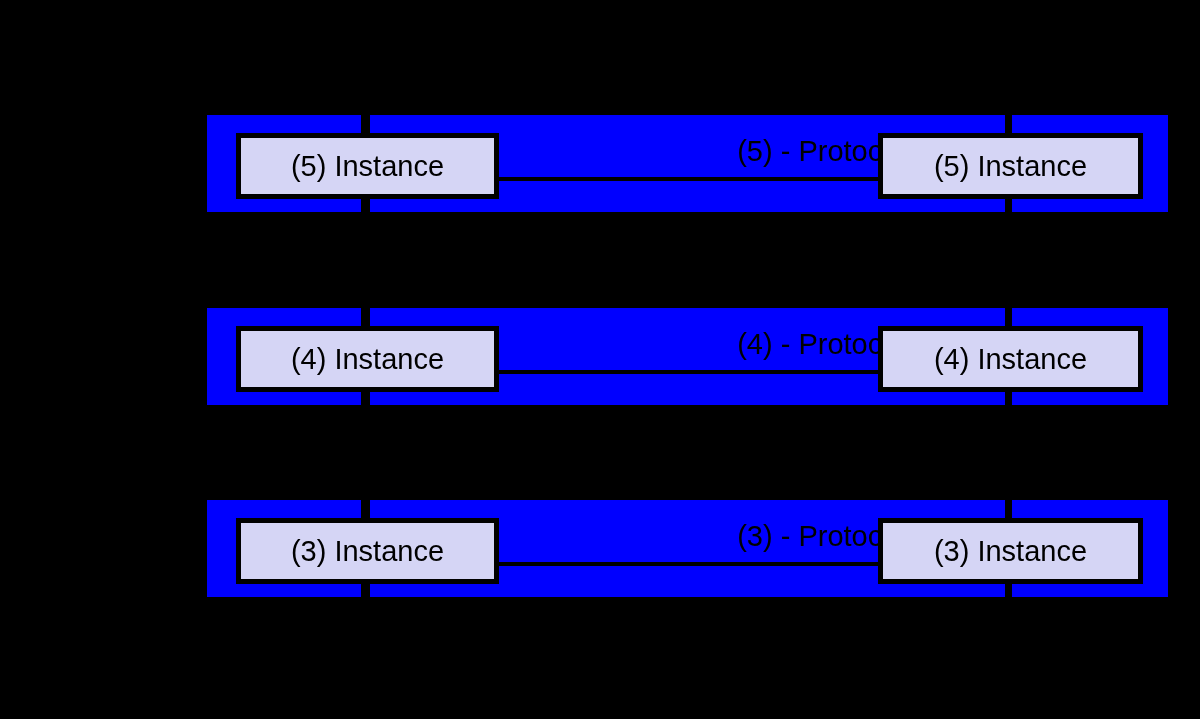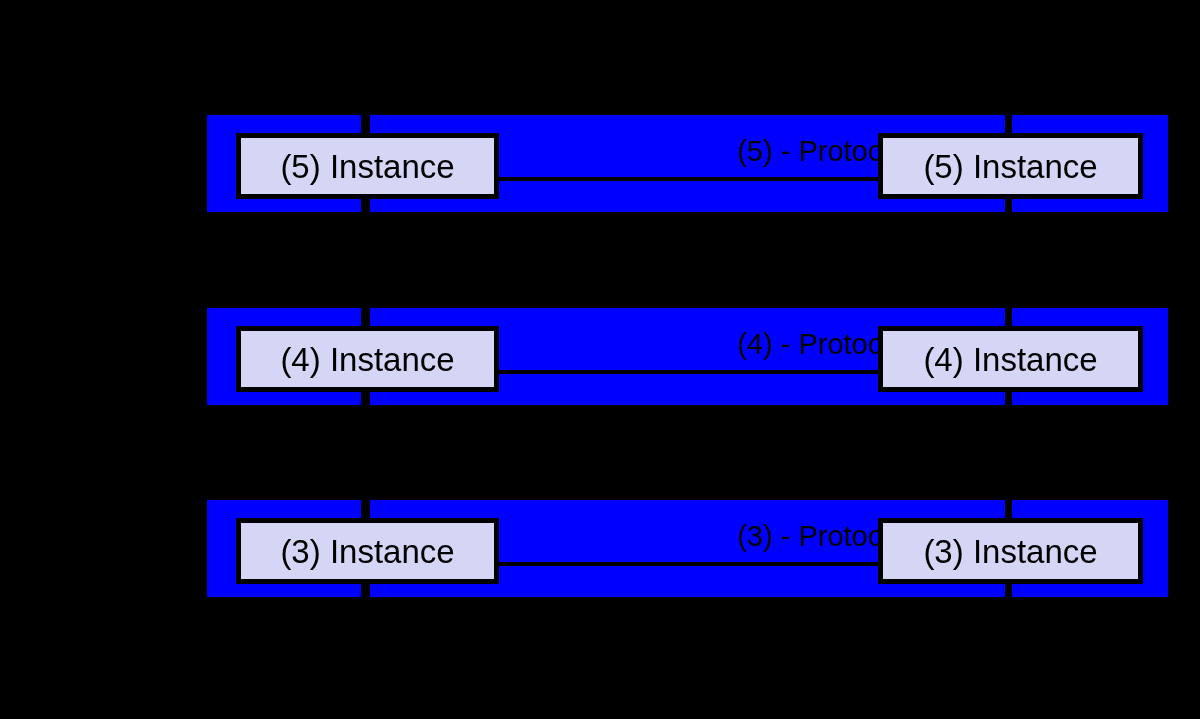--- a/index.html
+++ b/index.html
@@ -66,21 +66,21 @@
     border: 5px solid #000000;
     box-sizing: border-box;
     display: flex;
     align-items: center;
     justify-content: center;
   }
   .instance-box.box-left  { left: 29px;  width: 263px; }  
   .instance-box.box-right { left: 671px; width: 265px; }  
 
   .instance-label {
-    font-size: 33px;
+    font-size: 29px;
     color: #000000;
     line-height: 1;
     white-space: nowrap;
     letter-spacing: 0px;
   }
 
   
   .protocol-label {
     position: absolute;
     left: 292px;

